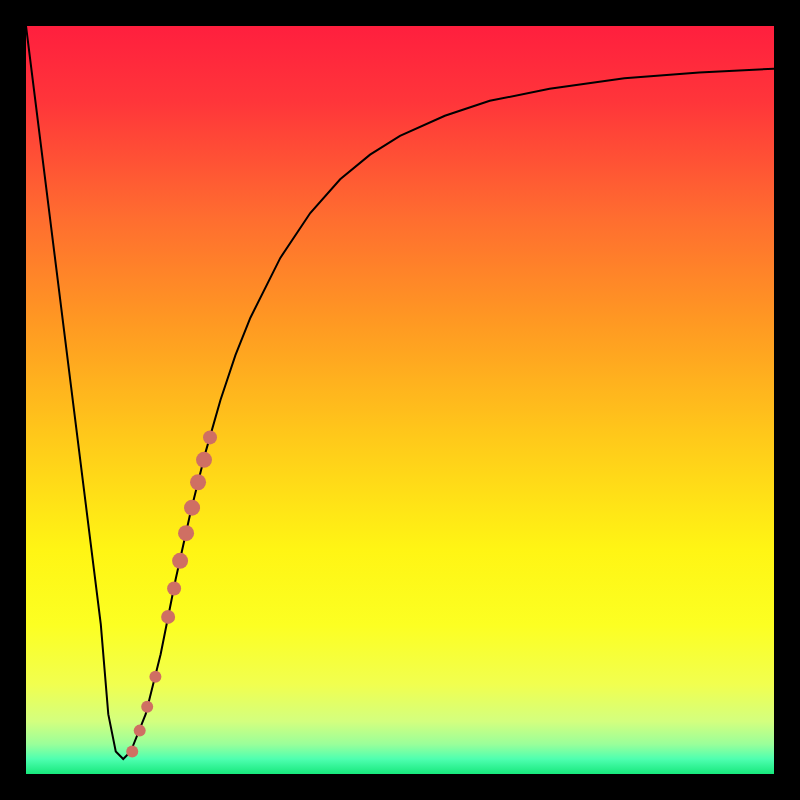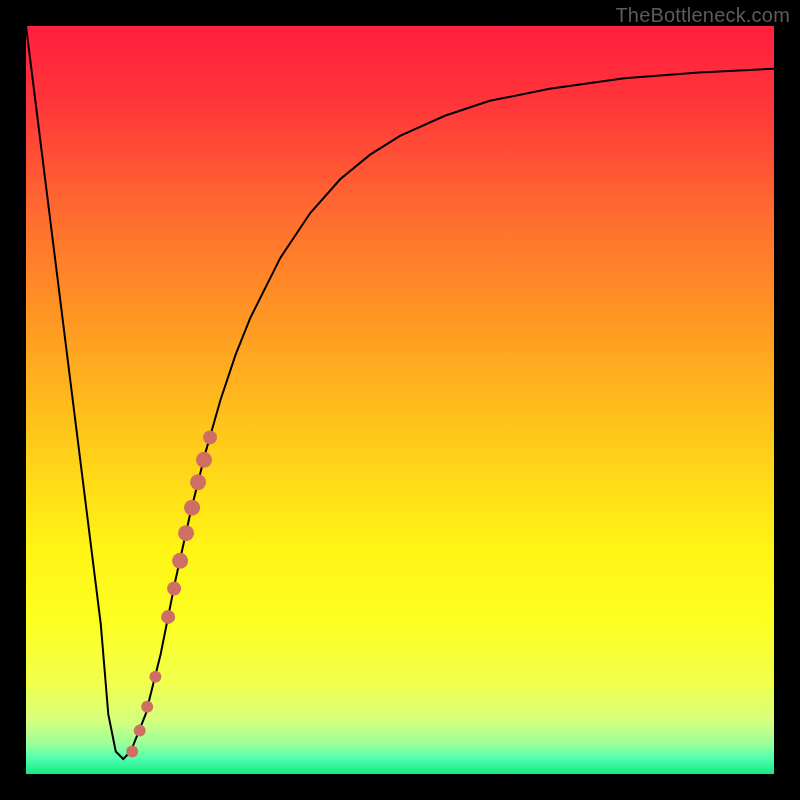--- a/index.html
+++ b/index.html
@@ -41,21 +41,20 @@
     color: #5c5c5c;
     letter-spacing: 0.2px;
     user-select: none;
   }
 </style>
 </head>
 <body>
 
 <div class="frame">
 
-  <div class="watermark">TheBottleneck.com</div>
 
   <div class="plot">
     <svg id="chart-svg" viewBox="0 0 748 748" preserveAspectRatio="none">
       <defs>
         <linearGradient id="bg-grad" x1="0" y1="0" x2="0" y2="1">
           <stop offset="0%" stop-color="#ff1f3e"></stop>
           <stop offset="10%" stop-color="#ff353a"></stop>
           <stop offset="25%" stop-color="#ff6b30"></stop>
           <stop offset="40%" stop-color="#ff9a22"></stop>
           <stop offset="55%" stop-color="#ffc91a"></stop>

